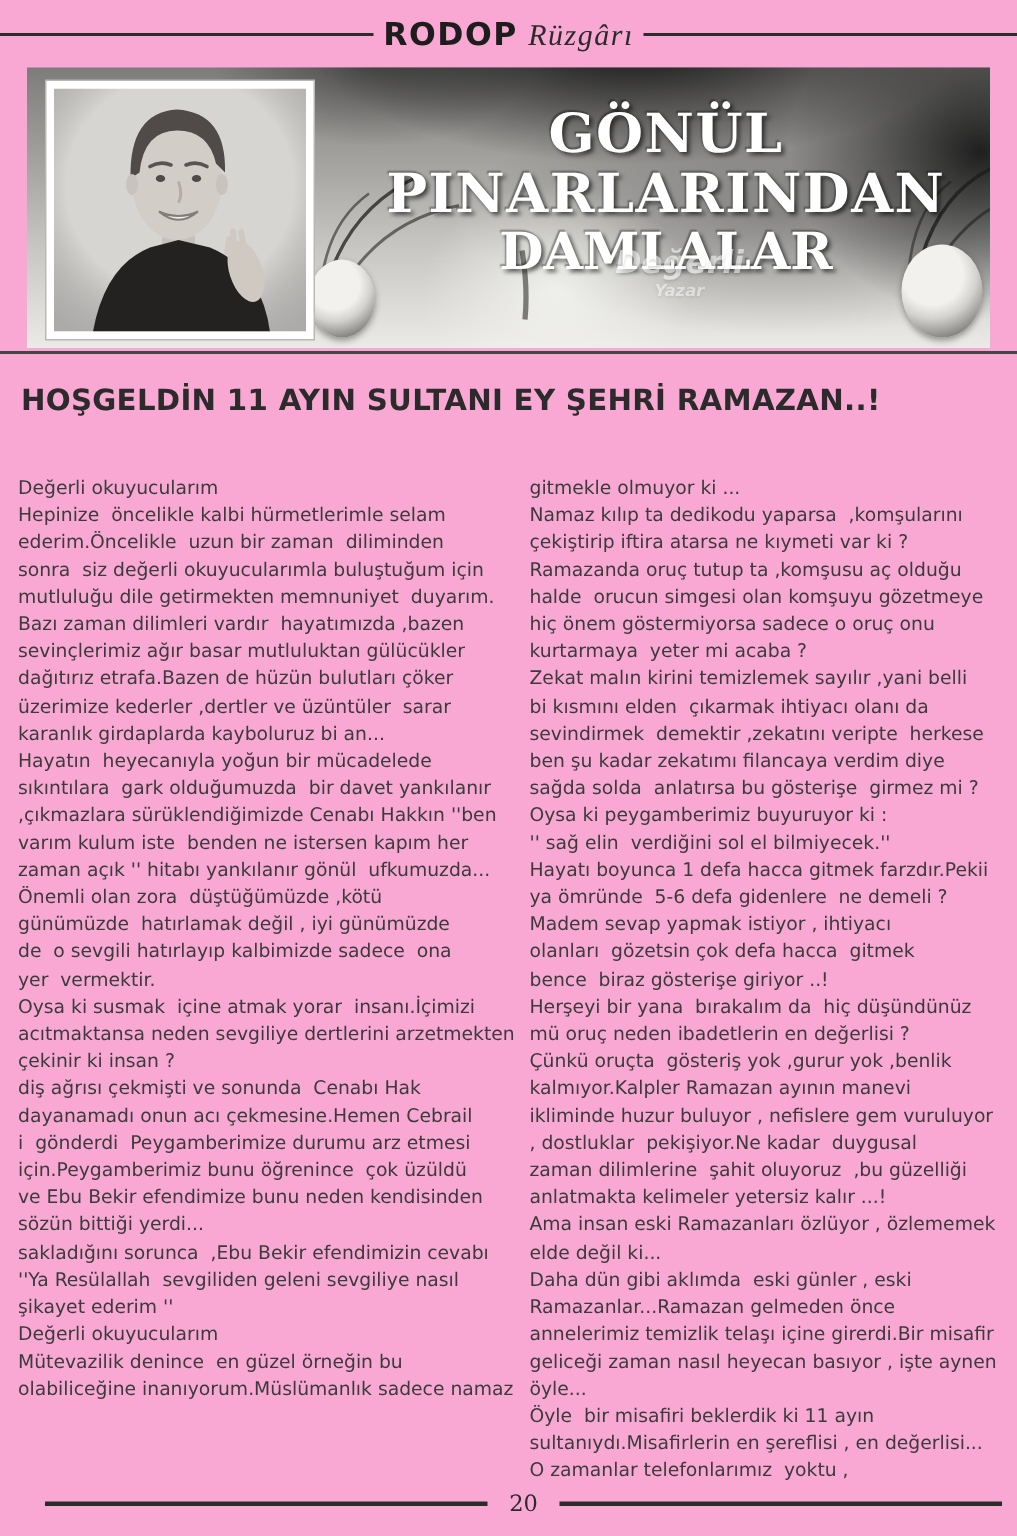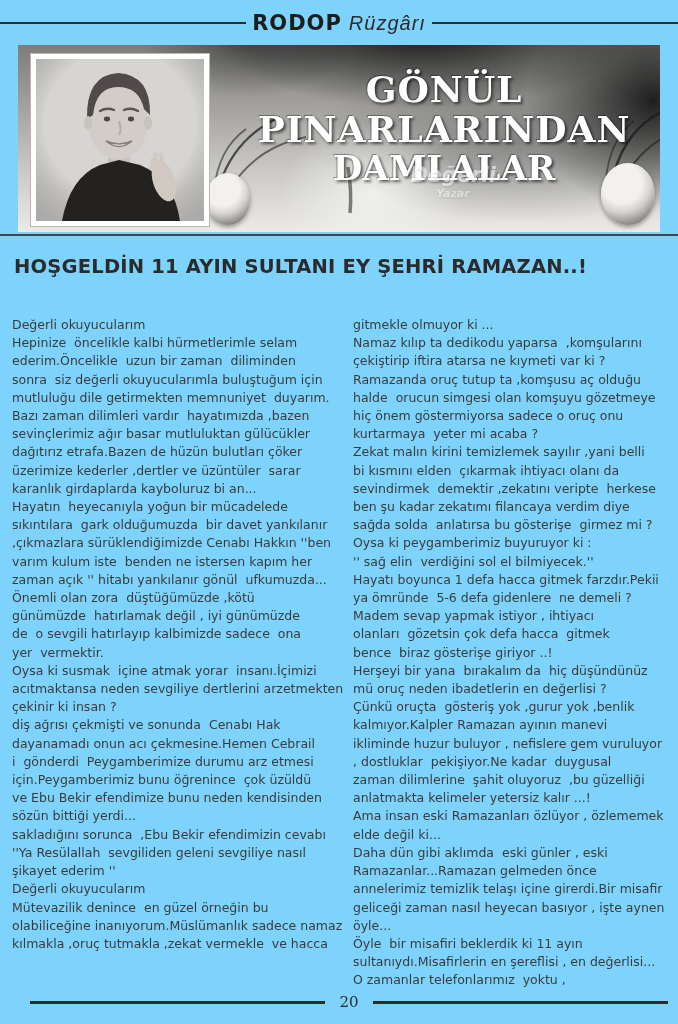--- a/index.html
+++ b/index.html
@@ -1,27 +1,27 @@
 <!DOCTYPE html>
 <html><head>
 <meta charset="utf-8">
 <style>
   html,body { margin:0; padding:0; background:#e8e8e8; }
   .page {
     position:relative; width:678px; height:1024px; margin:0 auto;
-    background:#7dd3fc; overflow:hidden;
+    background:#f9a8d4; overflow:hidden;
     font-family:"DejaVu Sans","Liberation Sans",sans-serif; color:#3a3a3a;
   }
   
   .masthead { position:absolute; top:10px; left:0; right:0; height:26px;
     display:flex; align-items:center; }
   .mast-rule { flex:1; height:2px; background:#2c2c2c; }
   .mast-text { display:flex; align-items:baseline; gap:7px; padding:0 6px; }
   .mast-bold { font-weight:bold; font-size:21px; letter-spacing:1px; color:#1d1d1d; }
-  .mast-script { font-family:Liberation Sans, sans-serif; font-style:italic;
+  .mast-script { font-family:Liberation Serif, serif; font-style:italic;
     font-size:20px; color:#2b2b2b; letter-spacing:1px; }
   
   .banner { position:absolute; top:45px; left:18px; width:642px; height:187px; overflow:hidden;
     background:
       radial-gradient(ellipse 20% 55% at 55% 80%, rgba(244,244,240,.85), rgba(244,244,240,0) 70%),
       radial-gradient(ellipse 55% 75% at 63% -12%, rgba(8,8,8,.95), rgba(8,8,8,0) 62%),
       radial-gradient(ellipse 30% 90% at 99% 30%, rgba(18,18,18,.9), rgba(18,18,18,0) 66%),
       radial-gradient(ellipse 28% 55% at 36% -5%, rgba(35,35,35,.6), rgba(35,35,35,0) 60%),
       radial-gradient(ellipse 45% 60% at 78% 52%, rgba(70,70,70,.45), rgba(70,70,70,0) 72%),
       linear-gradient(180deg,#7d7c7a 0%, #a5a4a1 35%, #c7c6c3 64%, #ebeae6 100%);
@@ -165,21 +165,20 @@
         <div class="text-line">i  gönderdi  Peygamberimize durumu arz etmesi</div>
         <div class="text-line">için.Peygamberimiz bunu öğrenince  çok üzüldü</div>
         <div class="text-line">ve Ebu Bekir efendimize bunu neden kendisinden</div>
         <div class="text-line">sözün bittiği yerdi...</div>
         <div class="text-line">sakladığını sorunca  ,Ebu Bekir efendimizin cevabı</div>
         <div class="text-line">''Ya Resülallah  sevgiliden geleni sevgiliye nasıl</div>
         <div class="text-line">şikayet ederim ''</div>
         <div class="text-line">Değerli okuyucularım</div>
         <div class="text-line">Mütevazilik denince  en güzel örneğin bu</div>
         <div class="text-line">olabiliceğine inanıyorum.Müslümanlık sadece namaz</div>
-        <div class="text-line">kılmakla ,oruç tutmakla ,zekat vermekle  ve hacca</div>
       </div>
     <div class="col">
         <div class="text-line">gitmekle olmuyor ki ...</div>
         <div class="text-line">Namaz kılıp ta dedikodu yaparsa  ,komşularını</div>
         <div class="text-line">çekiştirip iftira atarsa ne kıymeti var ki ?</div>
         <div class="text-line">Ramazanda oruç tutup ta ,komşusu aç olduğu</div>
         <div class="text-line">halde  orucun simgesi olan komşuyu gözetmeye</div>
         <div class="text-line">hiç önem göstermiyorsa sadece o oruç onu</div>
         <div class="text-line">kurtarmaya  yeter mi acaba ?</div>
         <div class="text-line">Zekat malın kirini temizlemek sayılır ,yani belli</div>

